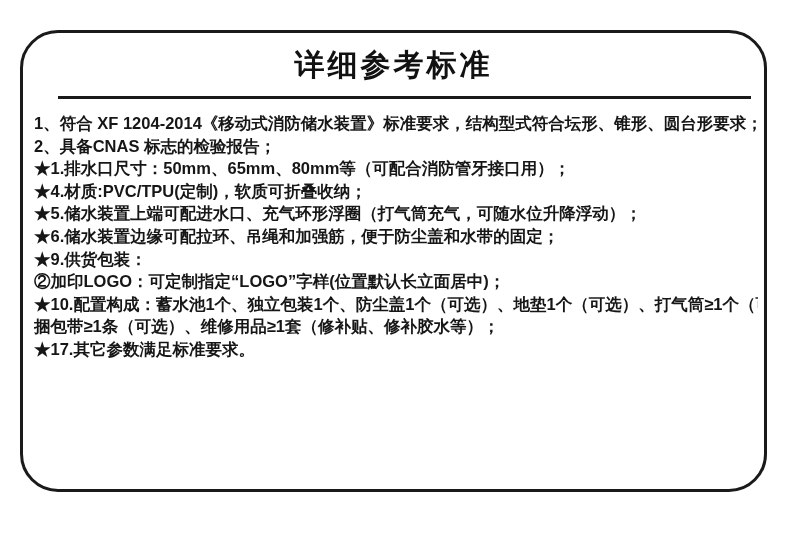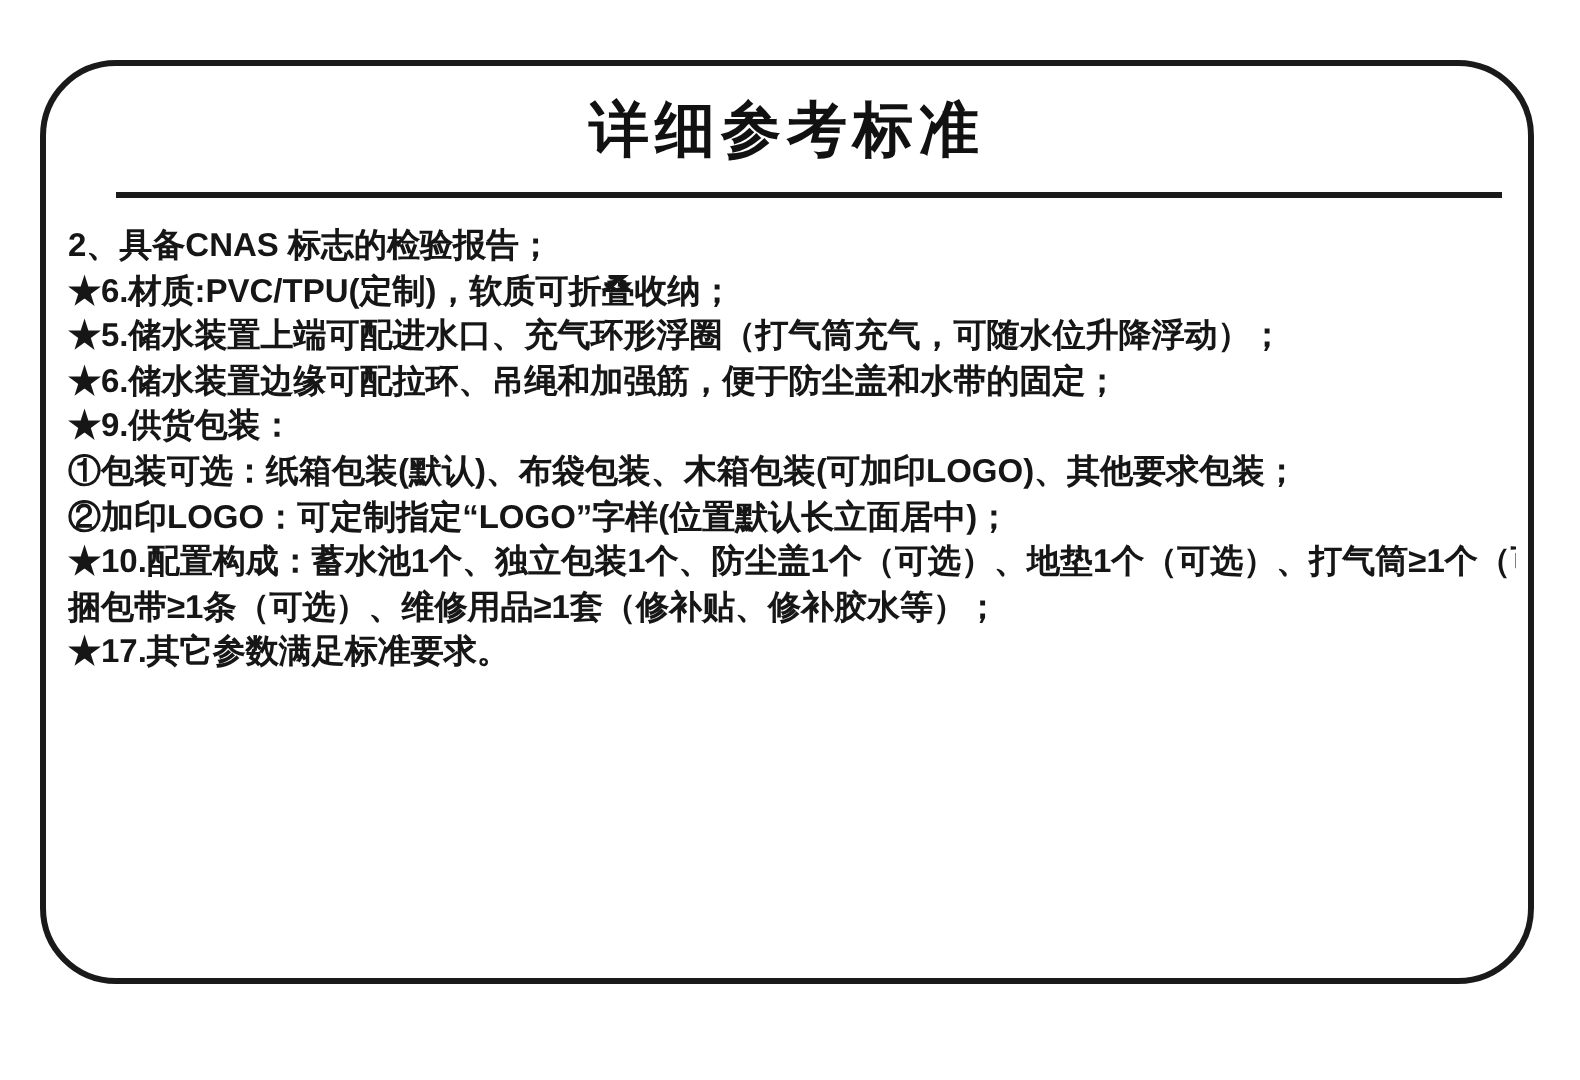--- a/index.html
+++ b/index.html
@@ -50,25 +50,26 @@
   }
 </style>
 </head>
 <body>
 
 <div class="page">
   <div class="panel">
     <h1 class="title">详细参考标准</h1>
     <div class="divider"></div>
     <div class="spec-body">
+        <div class="spec-line">1、符合 XF 1204-2014《移动式消防储水装置》标准要求，结构型式符合坛形、锥形、圆台形要求；</div>
         <div class="spec-line">2、具备CNAS 标志的检验报告；</div>
-        <div class="spec-line">★6.材质:PVC/TPU(定制)，软质可折叠收纳；</div>
+        <div class="spec-line">★1.排水口尺寸：50mm、65mm、80mm等（可配合消防管牙接口用）；</div>
+        <div class="spec-line">★4.材质:PVC/TPU(定制)，软质可折叠收纳；</div>
         <div class="spec-line">★5.储水装置上端可配进水口、充气环形浮圈（打气筒充气，可随水位升降浮动）；</div>
         <div class="spec-line">★6.储水装置边缘可配拉环、吊绳和加强筋，便于防尘盖和水带的固定；</div>
         <div class="spec-line">★9.供货包装：</div>
-        <div class="spec-line">①包装可选：纸箱包装(默认)、布袋包装、木箱包装(可加印LOGO)、其他要求包装；</div>
         <div class="spec-line">②加印LOGO：可定制指定“LOGO”字样(位置默认长立面居中)；</div>
         <div class="spec-line">★10.配置构成：蓄水池1个、独立包装1个、防尘盖1个（可选）、地垫1个（可选）、打气筒≥1个（可选）、</div>
         <div class="spec-line">捆包带≥1条（可选）、维修用品≥1套（修补贴、修补胶水等）；</div>
         <div class="spec-line">★17.其它参数满足标准要求。</div>
       </div>
   </div>
 </div>
 
 </body></html>

